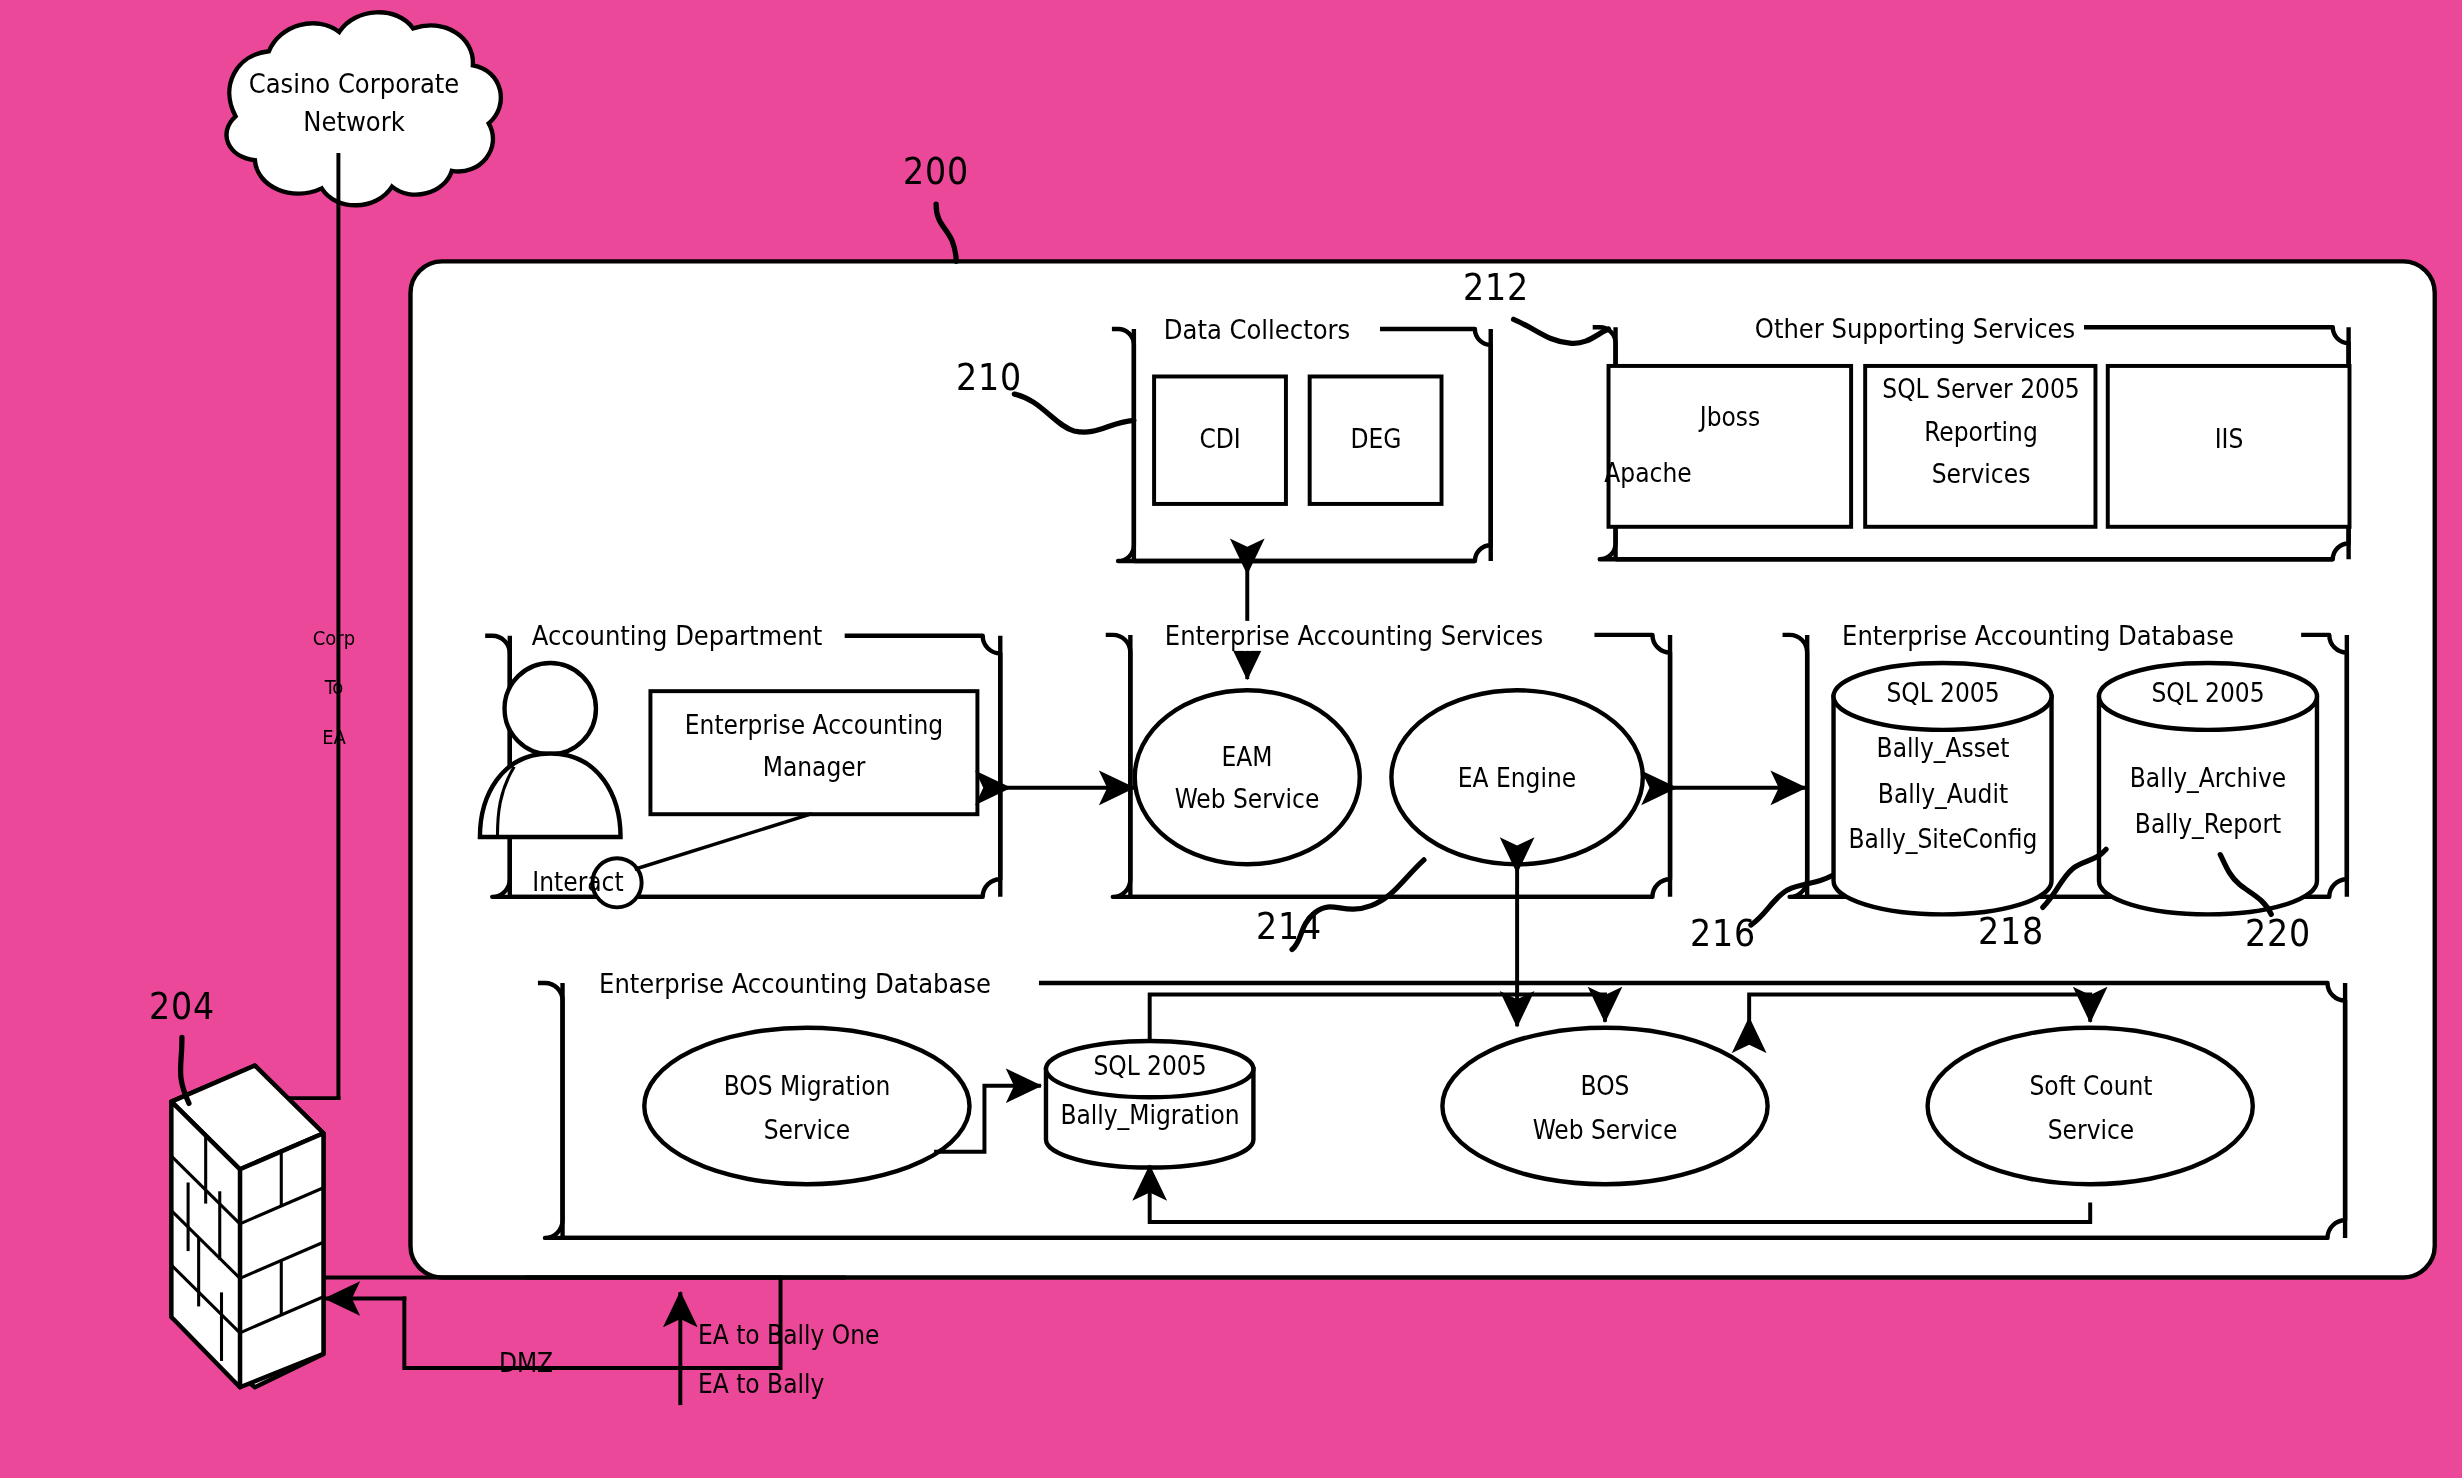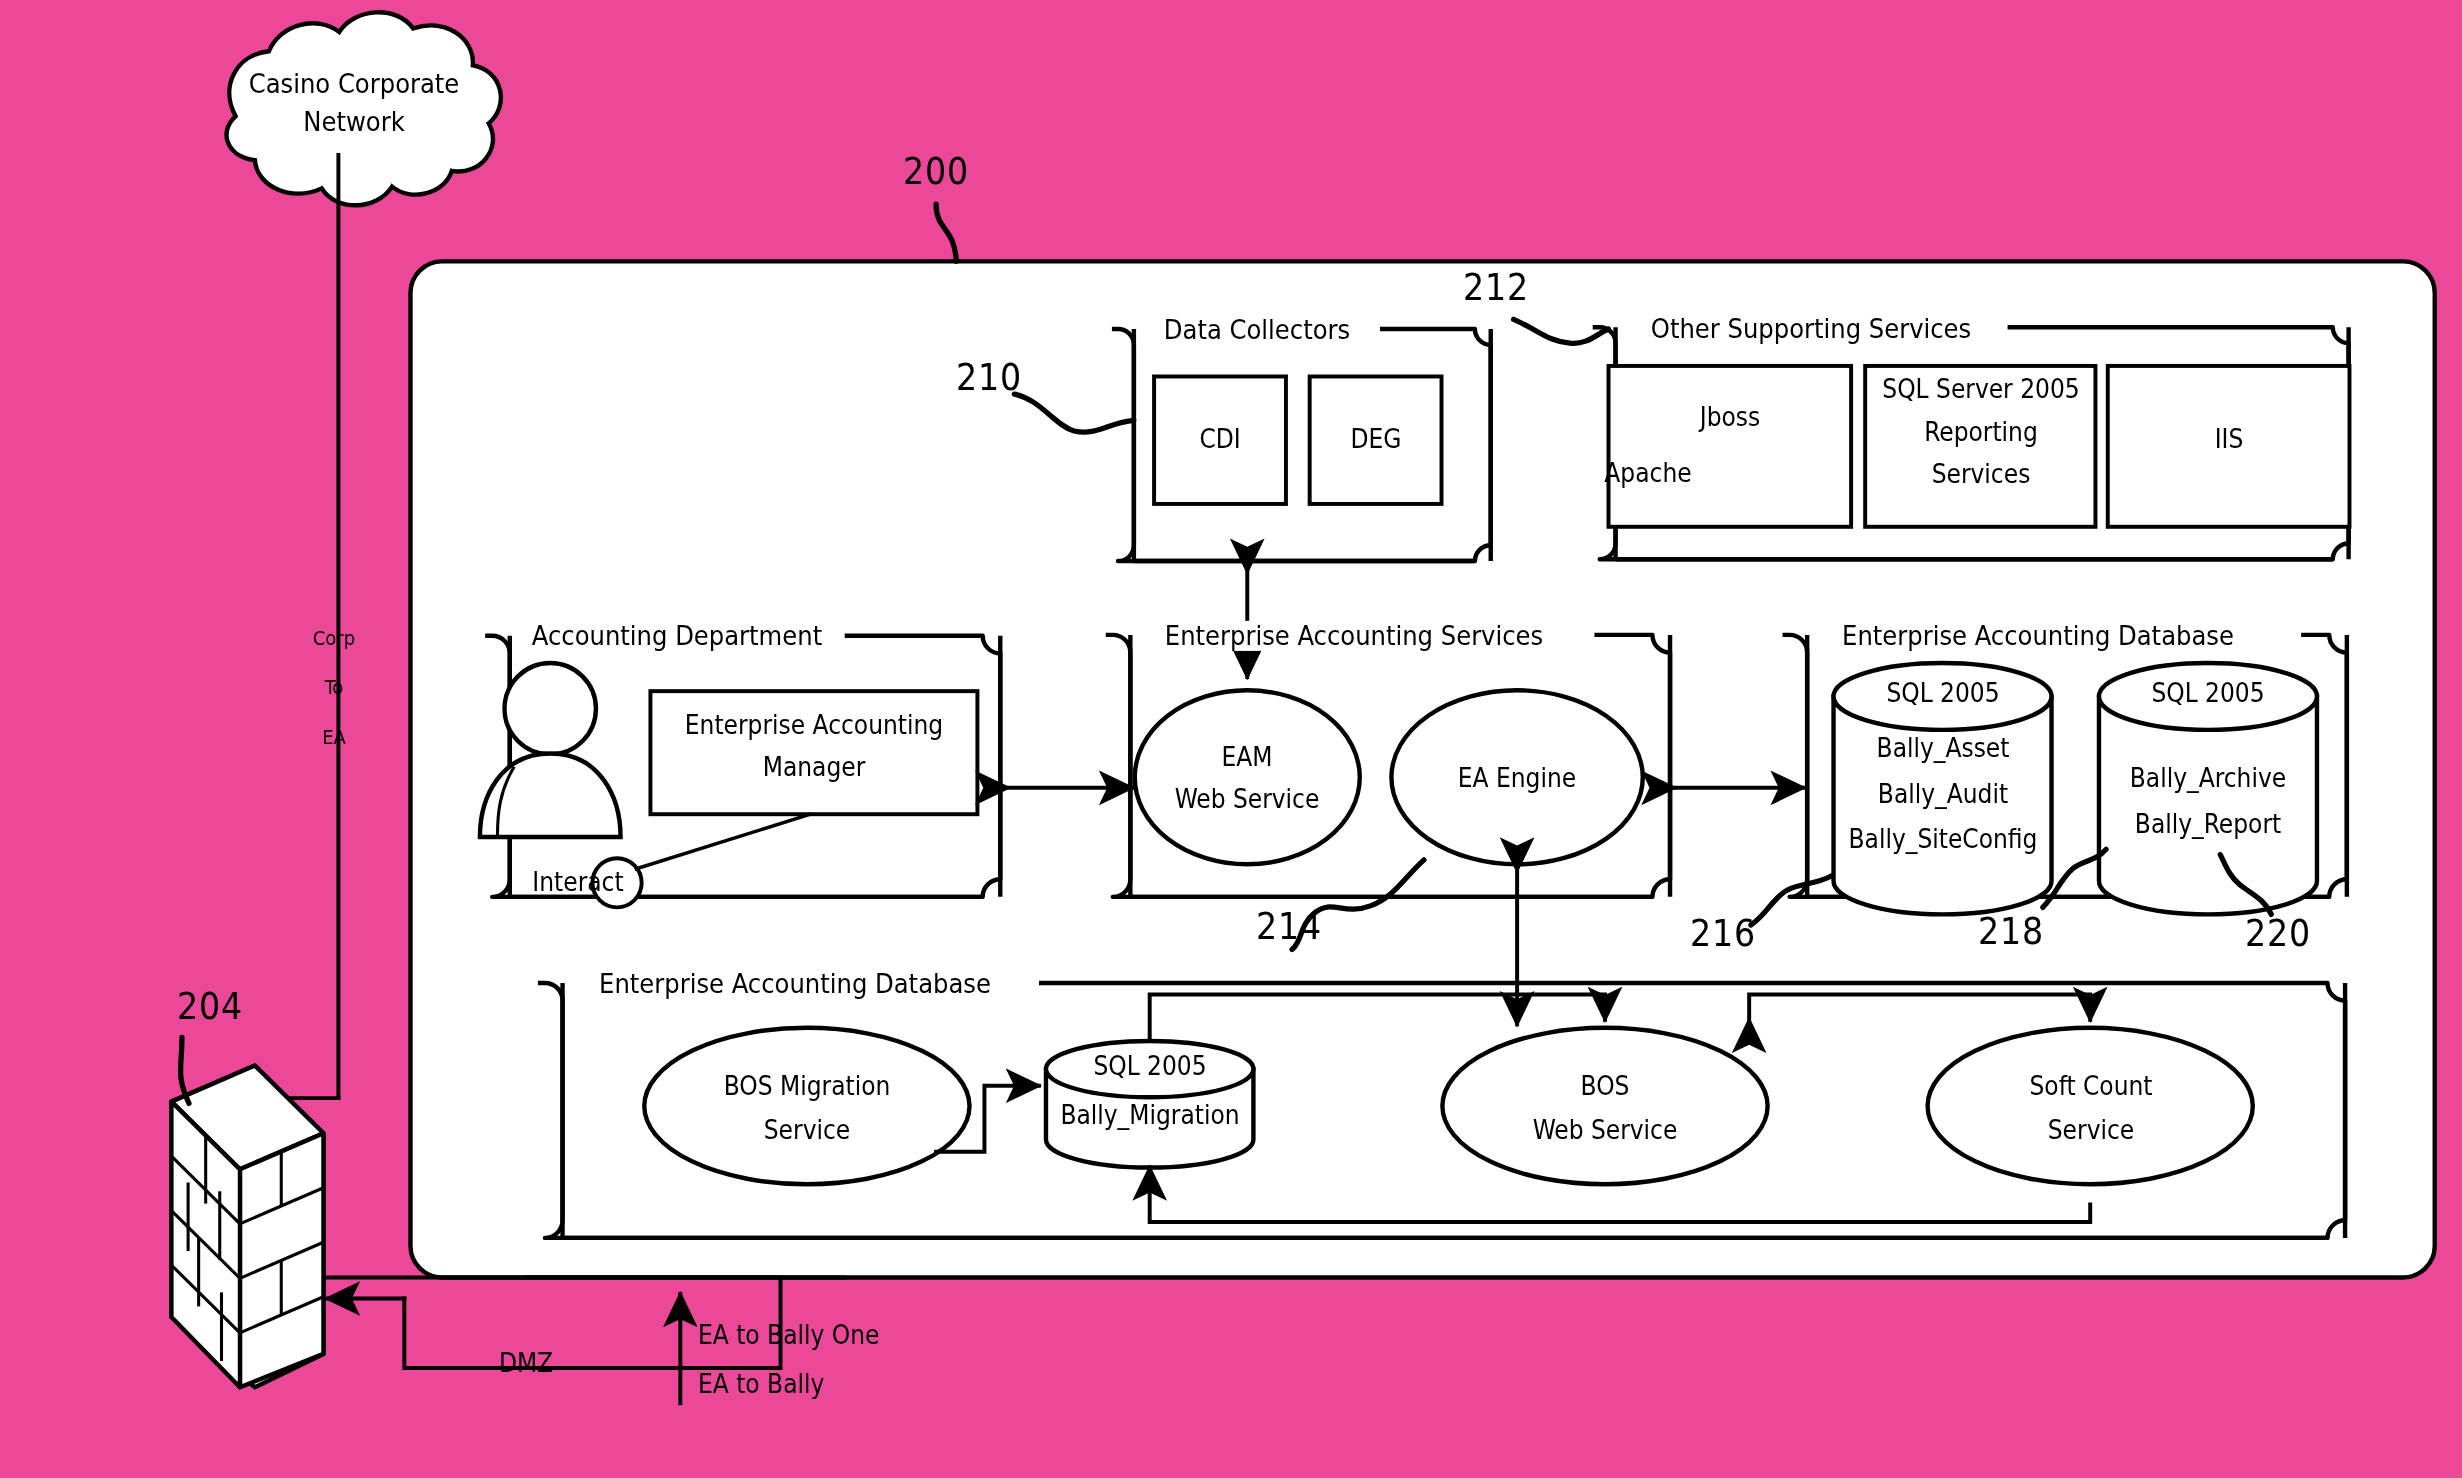--- a/index.html
+++ b/index.html
@@ -203,33 +203,33 @@
 </svg>
 
 <div class="txt t-cloud" style="left:354px;top:84px;">Casino Corporate</div>
 <div class="txt t-cloud" style="left:354px;top:122px;">Network</div>
 
 <div class="txt t-small" style="left:334px;top:638px;">Corp</div>
 <div class="txt t-small" style="left:334px;top:687px;">To</div>
 <div class="txt t-small" style="left:334px;top:737px;">EA</div>
 
 <div class="txt t-ref" style="left:936px;top:172px;">200</div>
-<div class="txt t-ref" style="left:182px;top:1007px;margin-left:28px;">204</div>
+<div class="txt t-ref" style="left:182px;top:1007px;">204</div>
 <div class="txt t-ref" style="left:989px;top:378px;">210</div>
 <div class="txt t-ref" style="left:1496px;top:288px;">212</div>
 <div class="txt t-ref" style="left:1289px;top:927px;">214</div>
 <div class="txt t-ref" style="left:1723px;top:934px;">216</div>
 <div class="txt t-ref" style="left:2011px;top:932px;">218</div>
 <div class="txt t-ref" style="left:2278px;top:934px;">220</div>
 
 <div class="txt t-group" style="left:1257px;top:330px;">Data Collectors</div>
 <div class="txt t-node" style="left:1220px;top:440px;">CDI</div>
 <div class="txt t-node" style="left:1376px;top:440px;">DEG</div>
 
-<div class="txt t-group" style="left:1811px;top:329px;text-align:center;">Other Supporting Services</div>
+<div class="txt t-group" style="left:1915px;top:329px;text-align:center;">Other Supporting Services</div>
 <div class="txt t-node" style="left:1730px;top:418px;">Jboss</div>
 <div class="txt t-node" style="left:1648px;top:461px;margin-top:13px;">Apache</div>
 <div class="txt t-node" style="left:1981px;top:390px;">SQL Server 2005</div>
 <div class="txt t-node" style="left:1981px;top:433px;">Reporting</div>
 <div class="txt t-node" style="left:1981px;top:475px;">Services</div>
 <div class="txt t-node" style="left:2229px;top:440px;">IIS</div>
 
 <div class="txt t-group" style="left:677px;top:636px;text-align:right;">Accounting Department</div>
 <div class="txt t-node" style="left:814px;top:726px;">Enterprise Accounting</div>
 <div class="txt t-node" style="left:814px;top:768px;">Manager</div>

